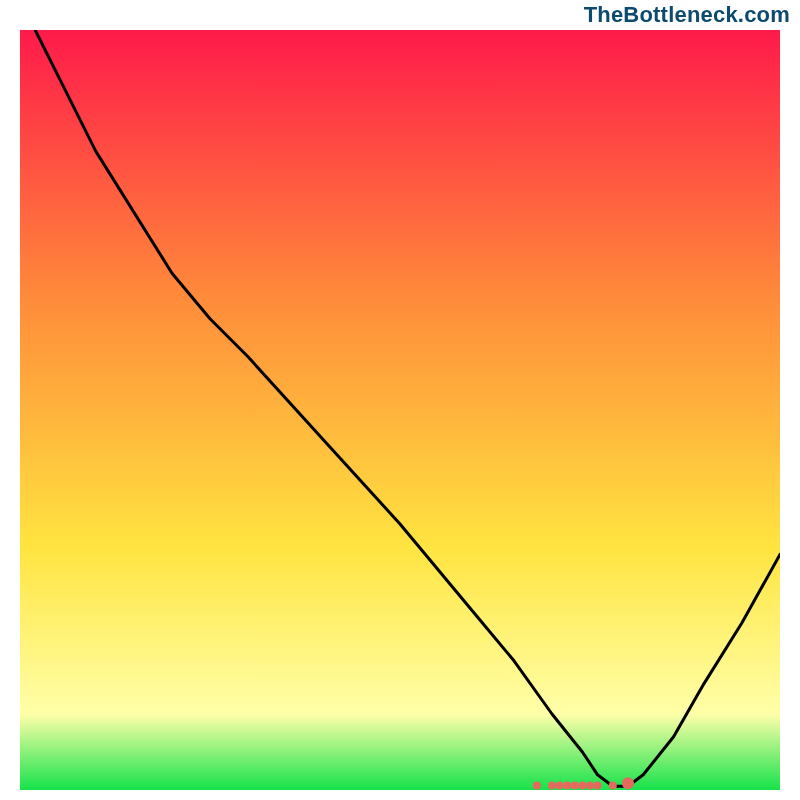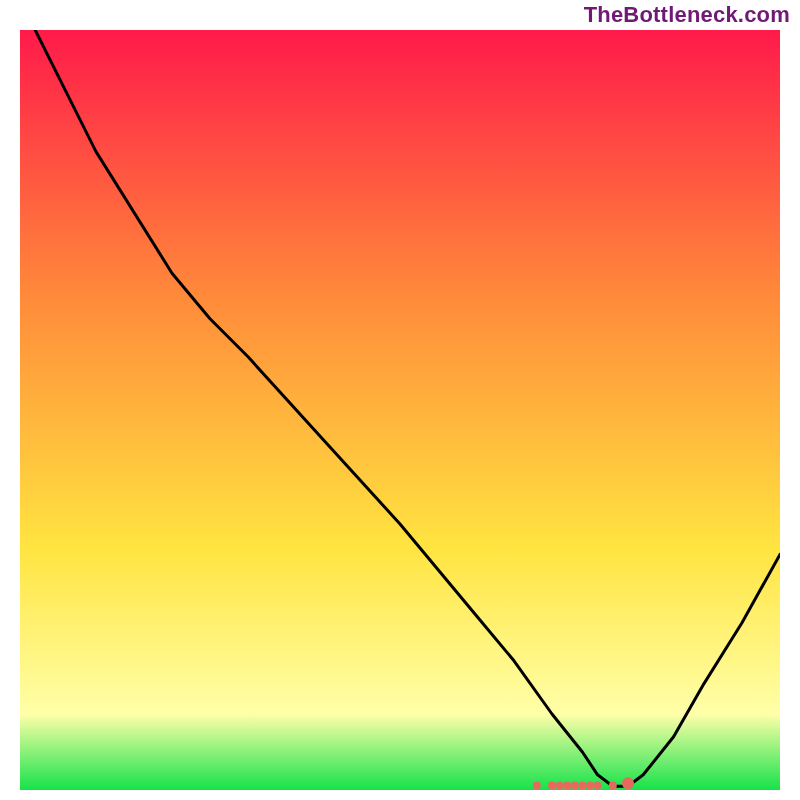--- a/index.html
+++ b/index.html
@@ -15,21 +15,21 @@
     position: relative;
     width: 800px;
     height: 800px;
   }
   .watermark {
     position: absolute;
     top: 2px;
     right: 10px;
     font-size: 22px;
     font-weight: 600;
-    color: #701a75;
+    color: #0c4a6e;
     letter-spacing: 0.2px;
     z-index: 5;
   }
   .plot {
     position: absolute;
     left: 20px;
     top: 30px;
     width: 760px;
     height: 760px;
   }

